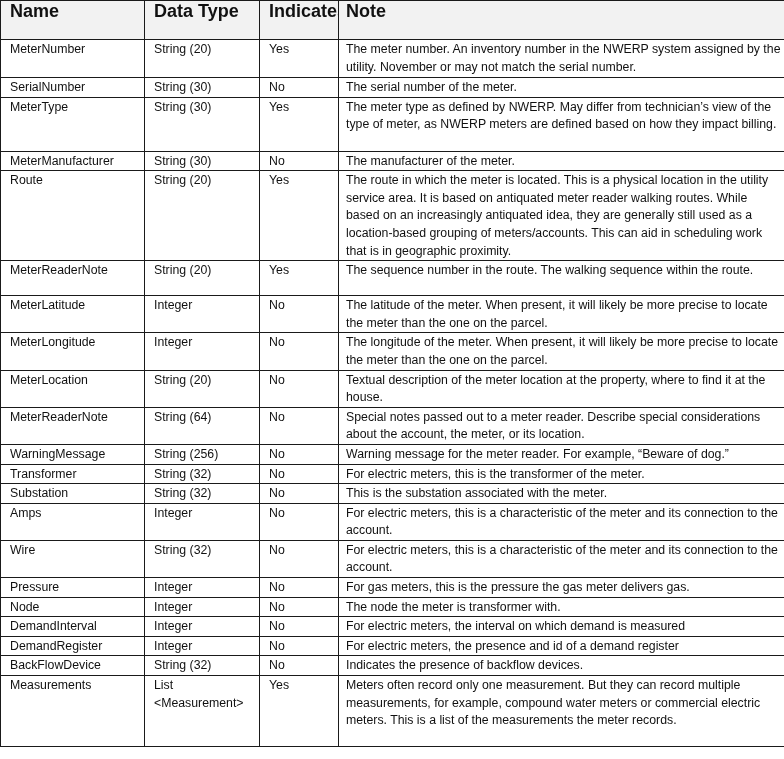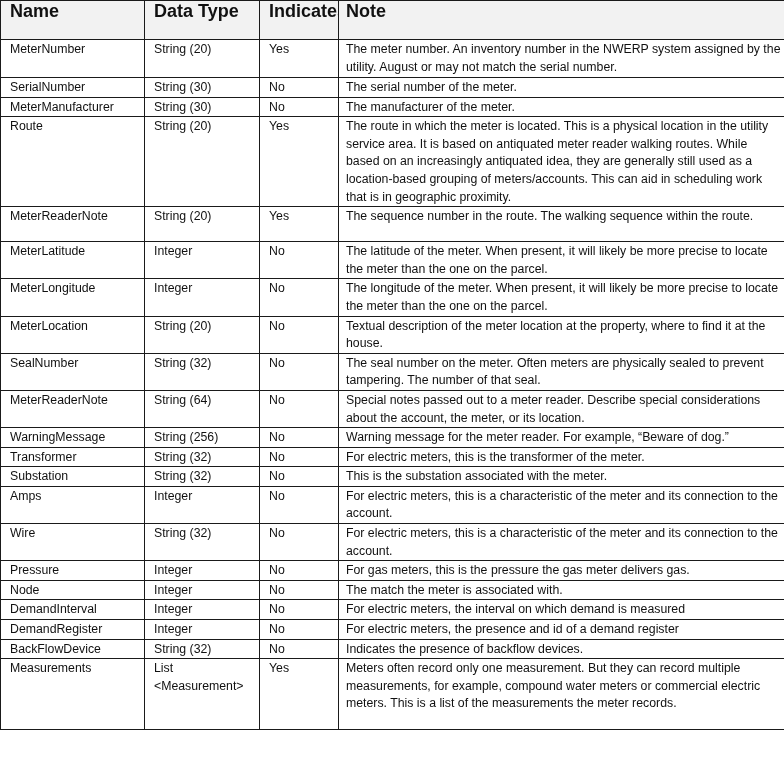--- a/index.html
+++ b/index.html
@@ -62,27 +62,33 @@
       <th>Data Type</th>
       <th>Indicates</th>
       <th class="note">Note</th>
     </tr>
   </thead>
   <tbody id="tbody">
       <tr style="height: 38px;">
         <td>MeterNumber</td>
         <td>String (20)</td>
         <td>Yes</td>
-        <td class="note">The meter number.  An inventory number in the NWERP system assigned by the utility.  August or may not match the serial number.</td>
+        <td class="note">The meter number.  An inventory number in the NWERP system assigned by the utility.  November or may not match the serial number.</td>
       </tr>
       <tr style="height: 17px;">
         <td>SerialNumber</td>
         <td>String (30)</td>
         <td>No</td>
         <td class="note">The serial number of the meter.</td>
+      </tr>
+      <tr style="height: 54px;">
+        <td>MeterType</td>
+        <td>String (30)</td>
+        <td>Yes</td>
+        <td class="note">The meter type as defined by NWERP.  May differ from technician’s view of the type of meter, as NWERP meters are defined based on how they impact billing.</td>
       </tr>
       <tr style="height: 18px;">
         <td>MeterManufacturer</td>
         <td>String (30)</td>
         <td>No</td>
         <td class="note">The manufacturer of the meter.</td>
       </tr>
       <tr style="height: 89px;">
         <td>Route</td>
         <td>String (20)</td>
@@ -105,26 +111,20 @@
         <td>MeterLongitude</td>
         <td>Integer</td>
         <td>No</td>
         <td class="note">The longitude of the meter.  When present, it will likely be more precise to locate the meter than the one on the parcel.</td>
       </tr>
       <tr style="height: 36px;">
         <td>MeterLocation</td>
         <td>String (20)</td>
         <td>No</td>
         <td class="note">Textual description of the meter location at the property, where to find it at the house.</td>
-      </tr>
-      <tr style="height: 35px;">
-        <td>SealNumber</td>
-        <td>String (32)</td>
-        <td>No</td>
-        <td class="note">The seal number on the meter. Often meters are physically sealed to prevent tampering.  The number of that seal.</td>
       </tr>
       <tr style="height: 36px;">
         <td>MeterReaderNote</td>
         <td>String (64)</td>
         <td>No</td>
         <td class="note">Special notes passed out to a meter reader.  Describe special considerations about the account, the meter, or its location.</td>
       </tr>
       <tr style="height: 18px;">
         <td>WarningMessage</td>
         <td>String (256)</td>
@@ -158,21 +158,21 @@
       <tr style="height: 18px;">
         <td>Pressure</td>
         <td>Integer</td>
         <td>No</td>
         <td class="note">For gas meters, this is the pressure the gas meter delivers gas.</td>
       </tr>
       <tr style="height: 18px;">
         <td>Node</td>
         <td>Integer</td>
         <td>No</td>
-        <td class="note">The match the meter is associated with.</td>
+        <td class="note">The node the meter is transformer with.</td>
       </tr>
       <tr style="height: 18px;">
         <td>DemandInterval</td>
         <td>Integer</td>
         <td>No</td>
         <td class="note">For electric meters, the interval on which demand is measured</td>
       </tr>
       <tr style="height: 18px;">
         <td>DemandRegister</td>
         <td>Integer</td>

